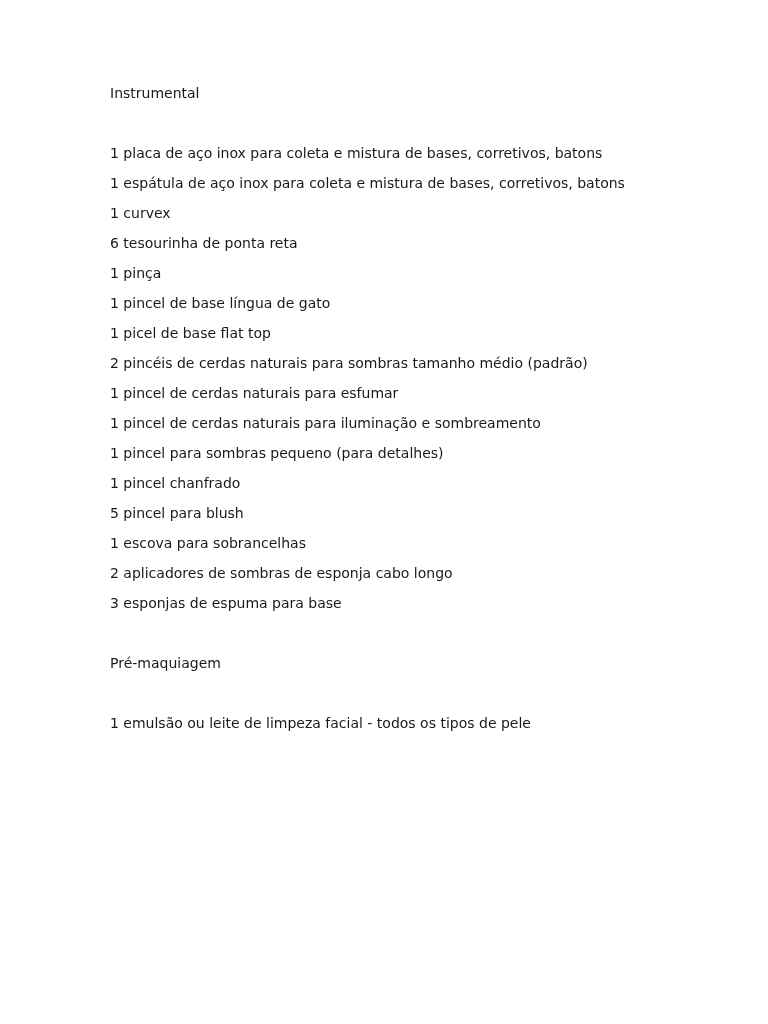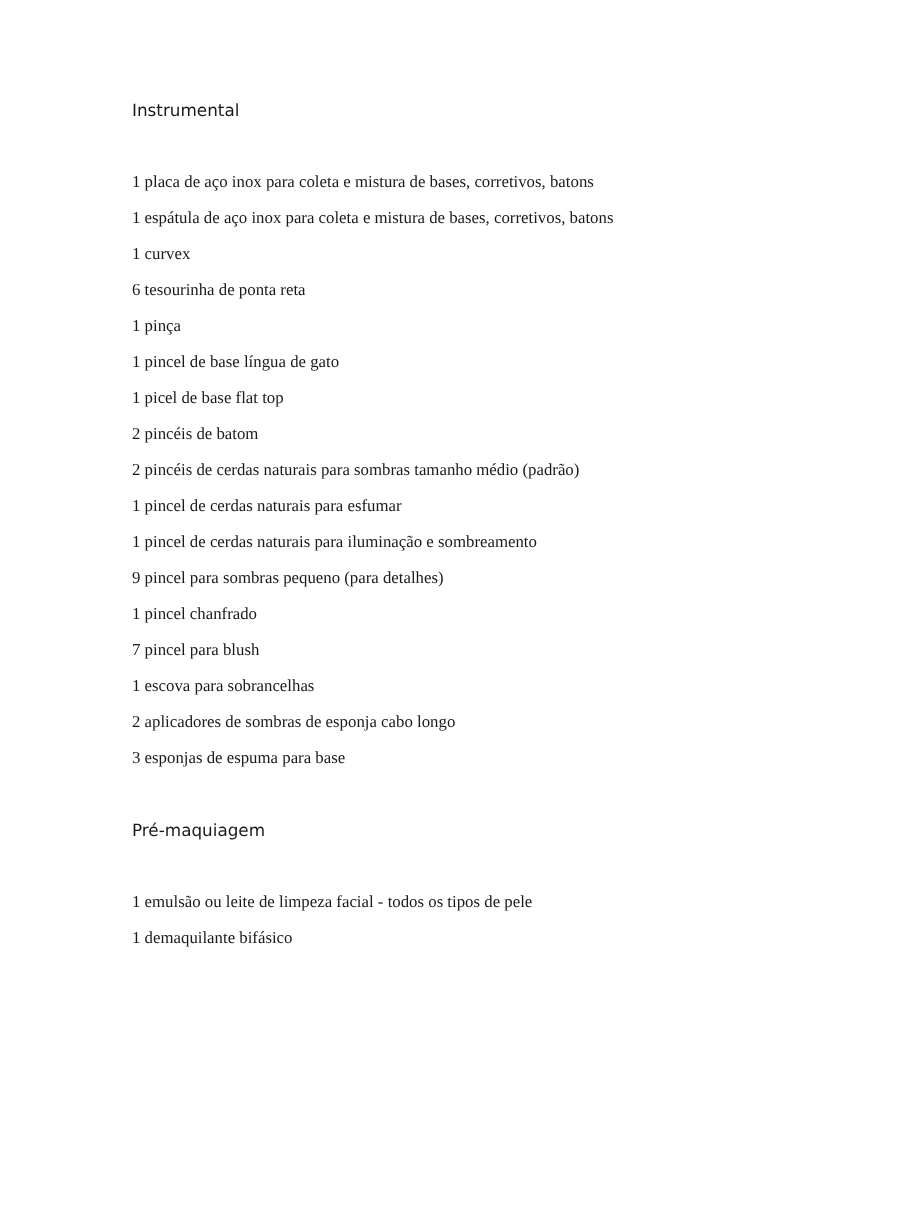--- a/index.html
+++ b/index.html
@@ -19,21 +19,20 @@
     .page {
       position: absolute;
       left: 110px;
       top: 83px;
       width: 620px;
     }
     .line {
       height: 30px;
       line-height: 20px;
       white-space: nowrap;
-      font-family: Liberation Serif, serif;
     }
     .heading {
       height: 30px;
       line-height: 20px;
     }
     .gap {
       height: 30px;
     }
   </style>
 </head>
@@ -45,35 +44,33 @@
   <div class="gap"></div>
 
   <div>
     <div class="line">1 placa de aço inox para coleta e mistura de bases, corretivos, batons</div>
     <div class="line">1 espátula de aço inox para coleta e mistura de bases, corretivos, batons</div>
     <div class="line">1 curvex</div>
     <div class="line">6 tesourinha de ponta reta</div>
     <div class="line">1 pinça</div>
     <div class="line">1 pincel de base língua de gato</div>
     <div class="line">1 picel de base flat top</div>
-    <div class="line">2 pincéis de batom</div>
     <div class="line">2 pincéis de cerdas naturais para sombras tamanho médio (padrão)</div>
     <div class="line">1 pincel de cerdas naturais para esfumar</div>
     <div class="line">1 pincel de cerdas naturais para iluminação e sombreamento</div>
-    <div class="line">9 pincel para sombras pequeno (para detalhes)</div>
+    <div class="line">1 pincel para sombras pequeno (para detalhes)</div>
     <div class="line">1 pincel chanfrado</div>
-    <div class="line">7 pincel para blush</div>
+    <div class="line">5 pincel para blush</div>
     <div class="line">1 escova para sobrancelhas</div>
     <div class="line">2 aplicadores de sombras de esponja cabo longo</div>
     <div class="line">3 esponjas de espuma para base</div>
   </div>
 
   <div class="gap"></div>
 
   <div class="heading">Pré-maquiagem</div>
   <div class="gap"></div>
 
   <div>
     <div class="line">1 emulsão ou leite de limpeza facial - todos os tipos de pele</div>
-    <div class="line">1 demaquilante bifásico</div>
   </div>
 
 </div>
 
 </body></html>

